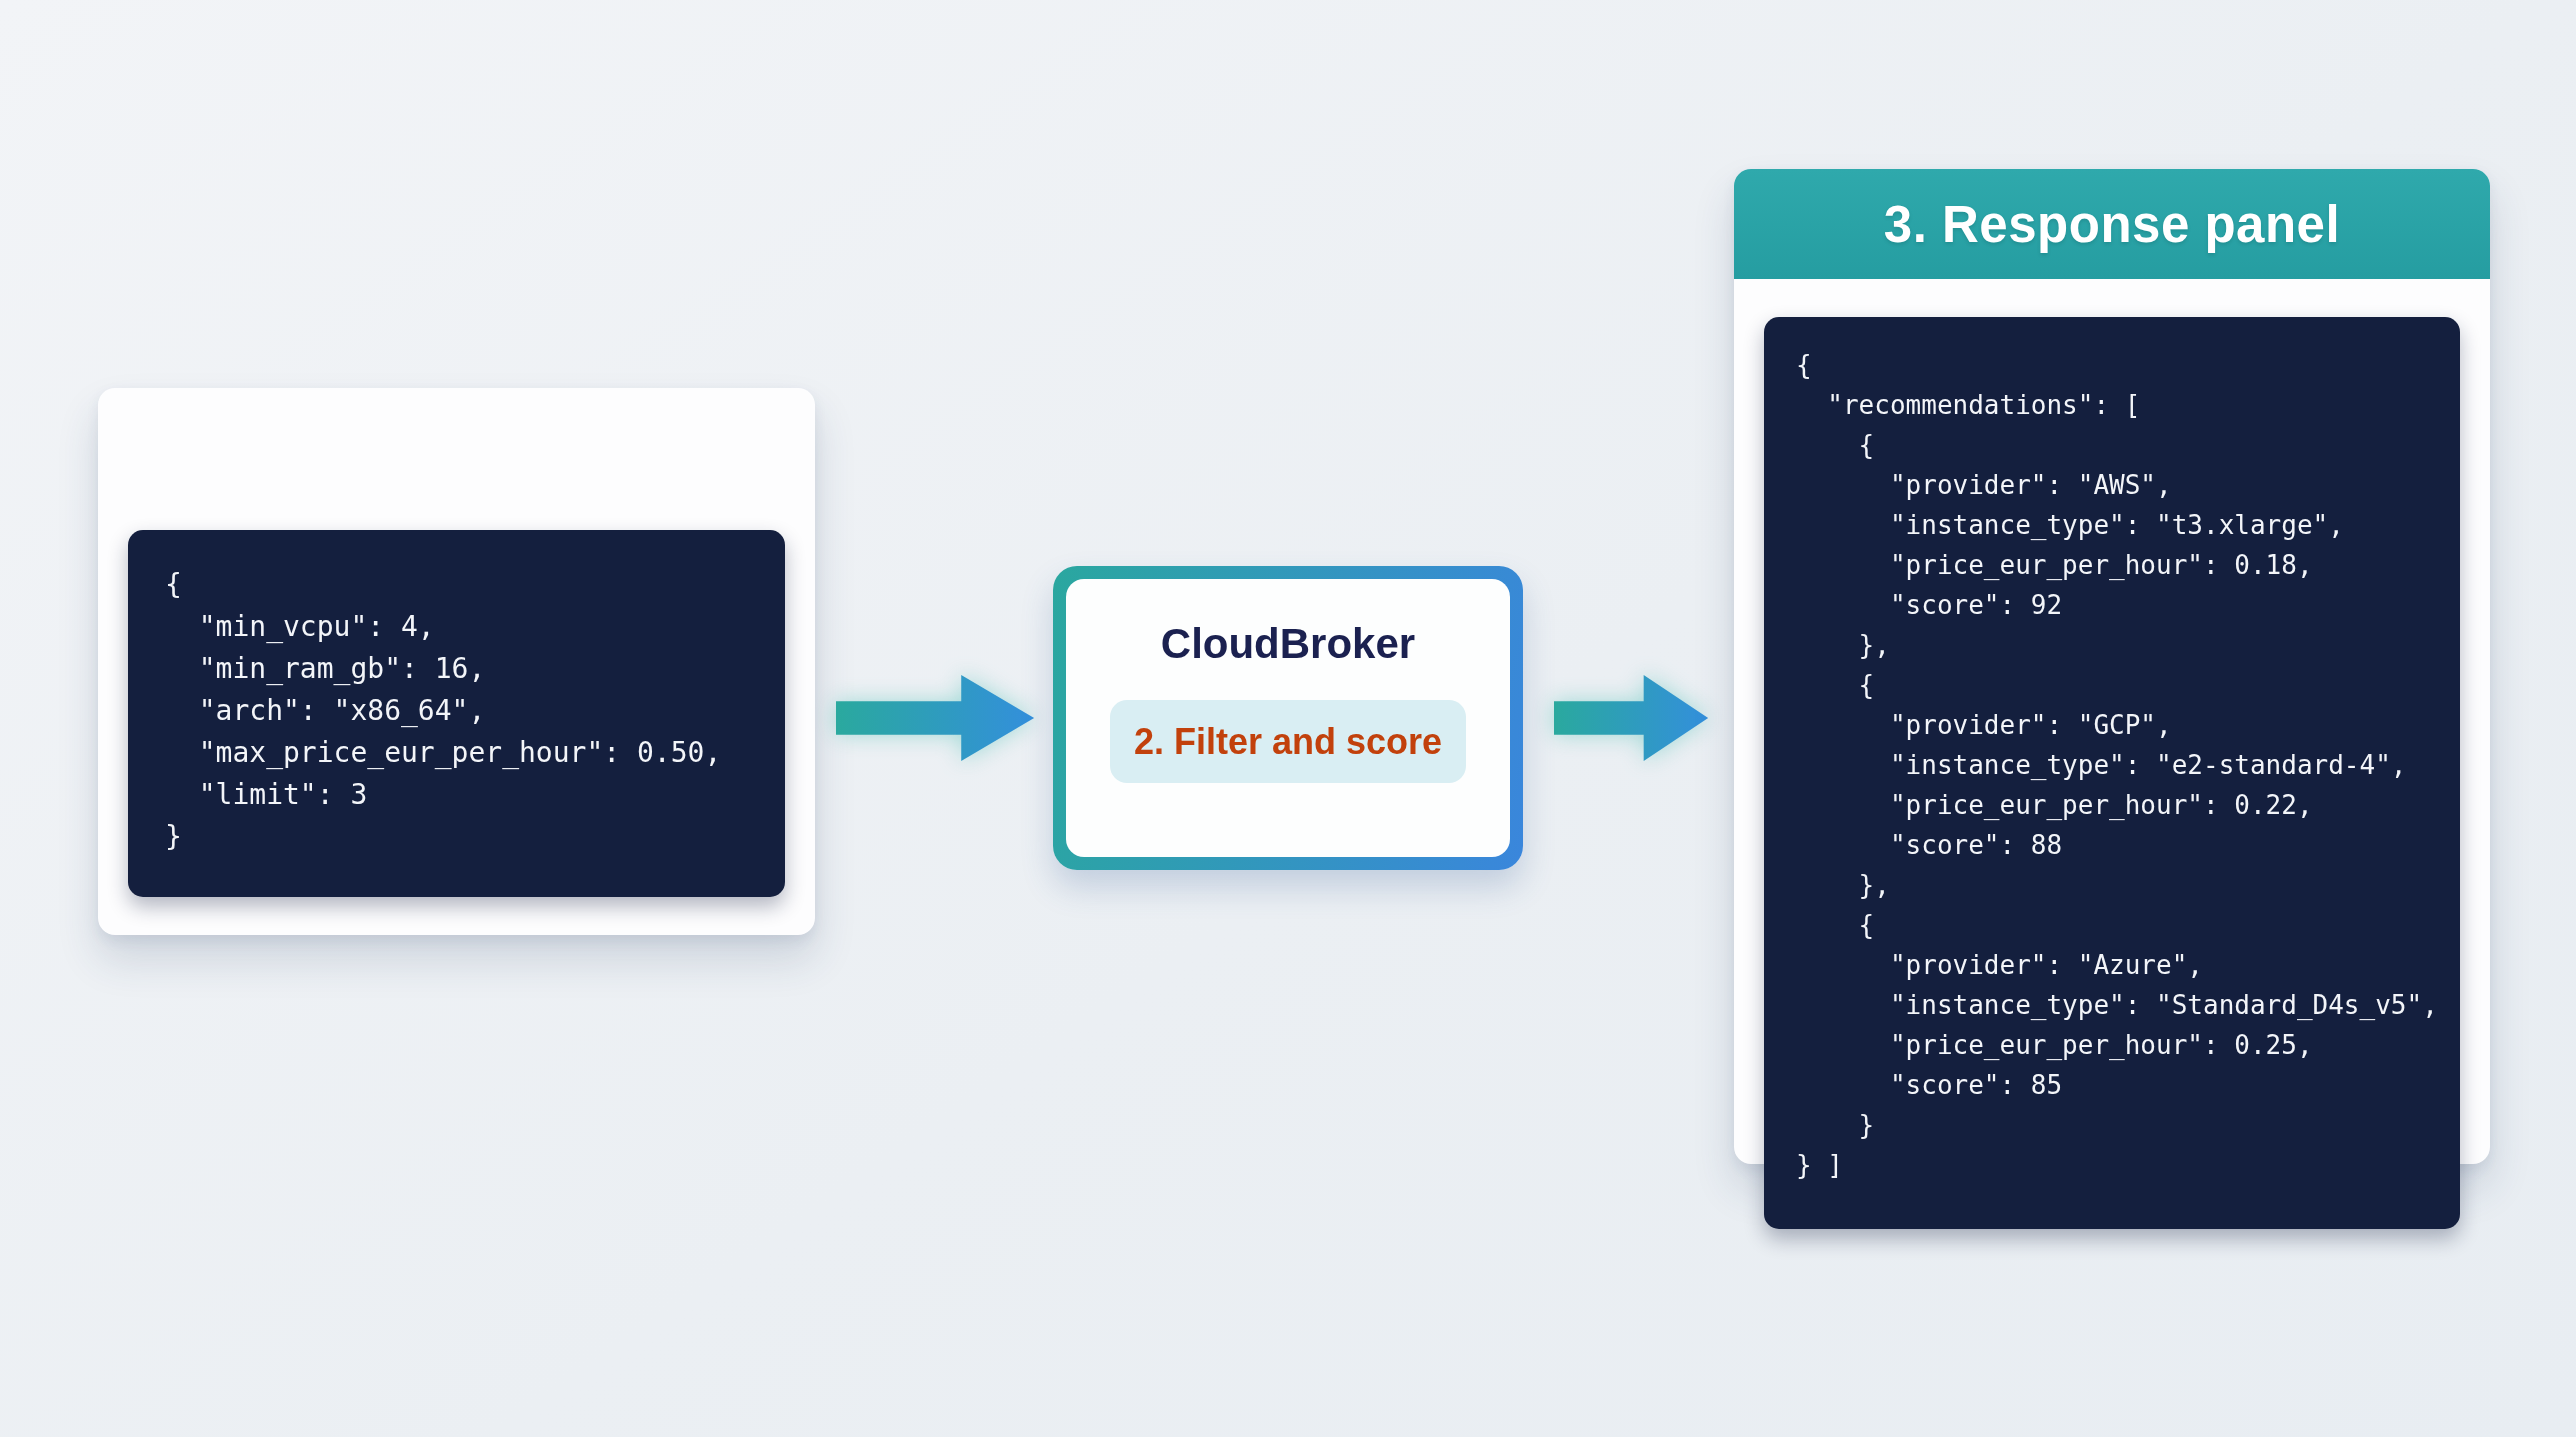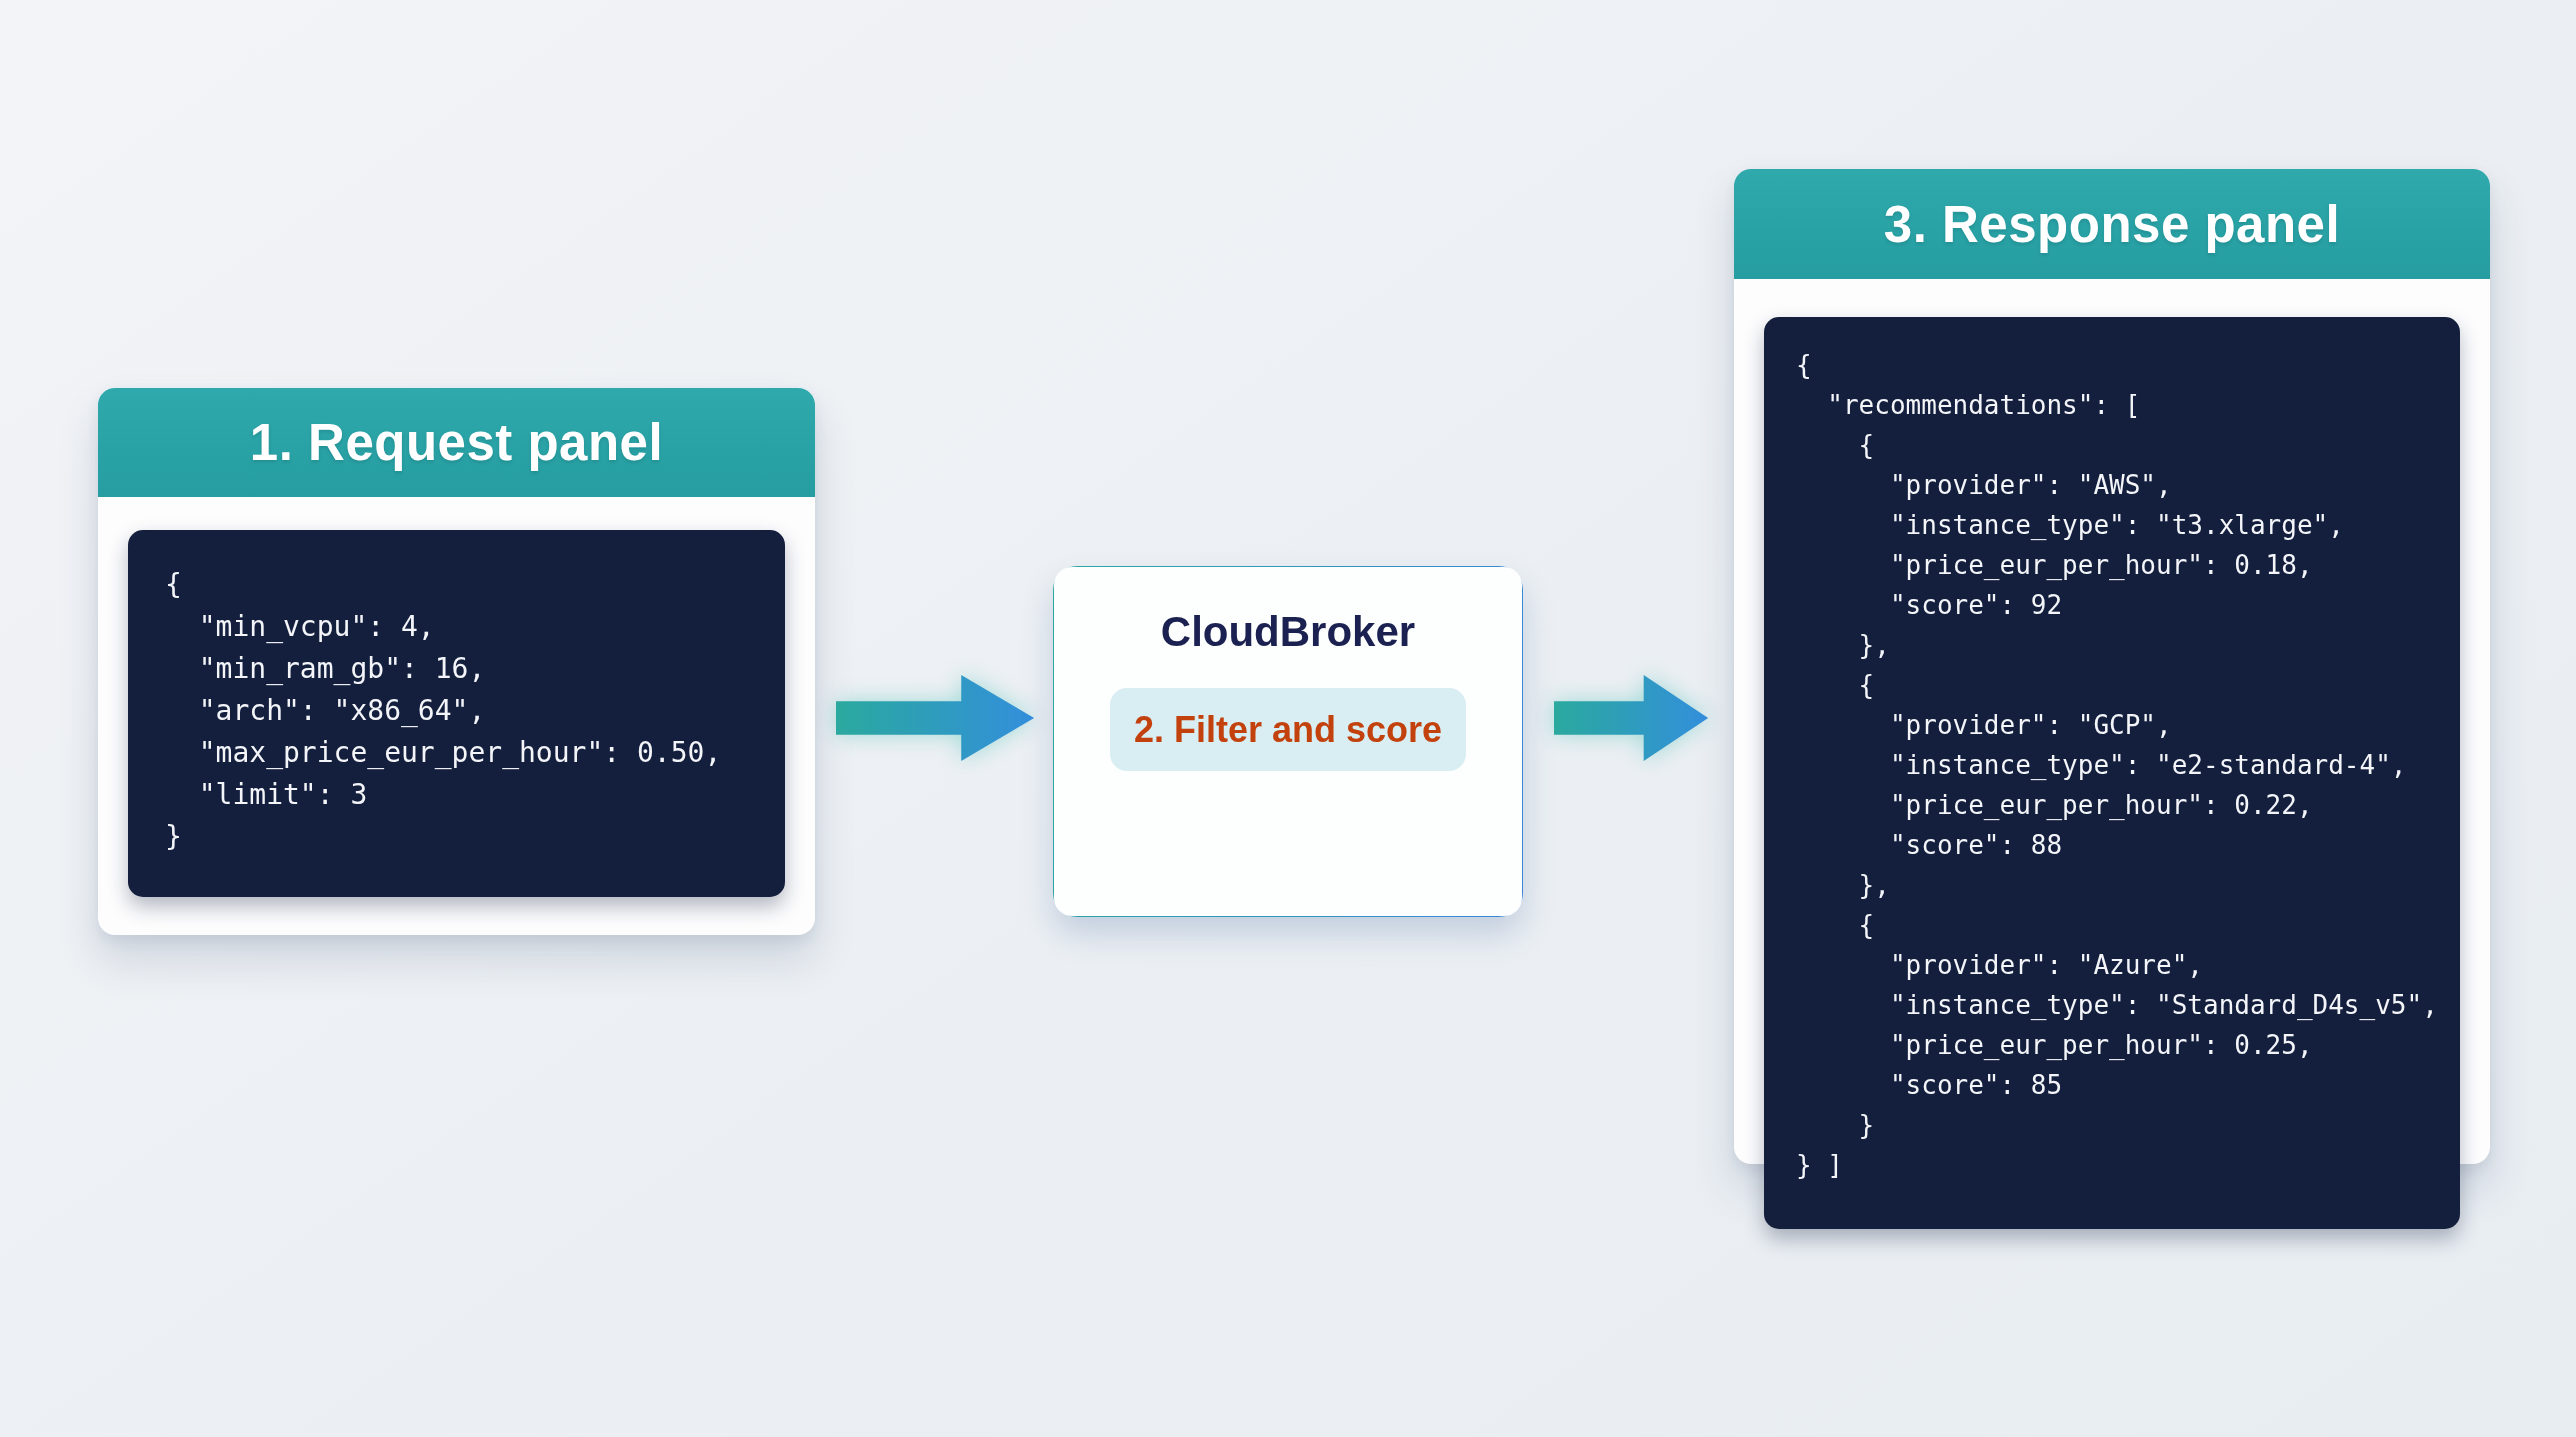--- a/index.html
+++ b/index.html
@@ -60,24 +60,24 @@
   .response-code {
     left: 30px; top: 148px; width: 696px; height: 912px;
     font-size: 26px; line-height: 40px;
     padding: 28px 0 0 32px;
   }
 
   
   .broker-outer {
     position: absolute;
     left: 1053px; top: 566px;
-    width: 470px; height: 351px;
+    width: 470px; height: 304px;
     border-radius: 24px;
     background: linear-gradient(100deg, #2aa79f 0%, #3a86dc 100%);
-    padding: 1px;
+    padding: 13px;
     box-shadow: 0 17px 32px rgba(50, 90, 150, 0.22);
   }
   .broker-inner {
     width: 100%; height: 100%;
     background: #fdfefe;
     border-radius: 18px;
     display: flex;
     flex-direction: column;
     align-items: center;
   }
@@ -102,23 +102,20 @@
     position: absolute;
     filter: drop-shadow(0 0 11.2px rgba(70, 190, 180, 0.45));
   }
 </style>
 </head>
 <body>
 
 <div class="canvas">
 
   <section class="panel request-panel">
-    <header class="panel-header">
-      <span>1. Request panel</span>
-    </header>
     <pre class="code request-code">{
   "min_vcpu": 4,
   "min_ram_gb": 16,
   "arch": "x86_64",
   "max_price_eur_per_hour": 0.50,
   "limit": 3
 }</pre>
   </section>
 
   <svg class="flow-arrow" style="left:836px; top:673px;" width="200" height="90" viewBox="0 0 214 96">

